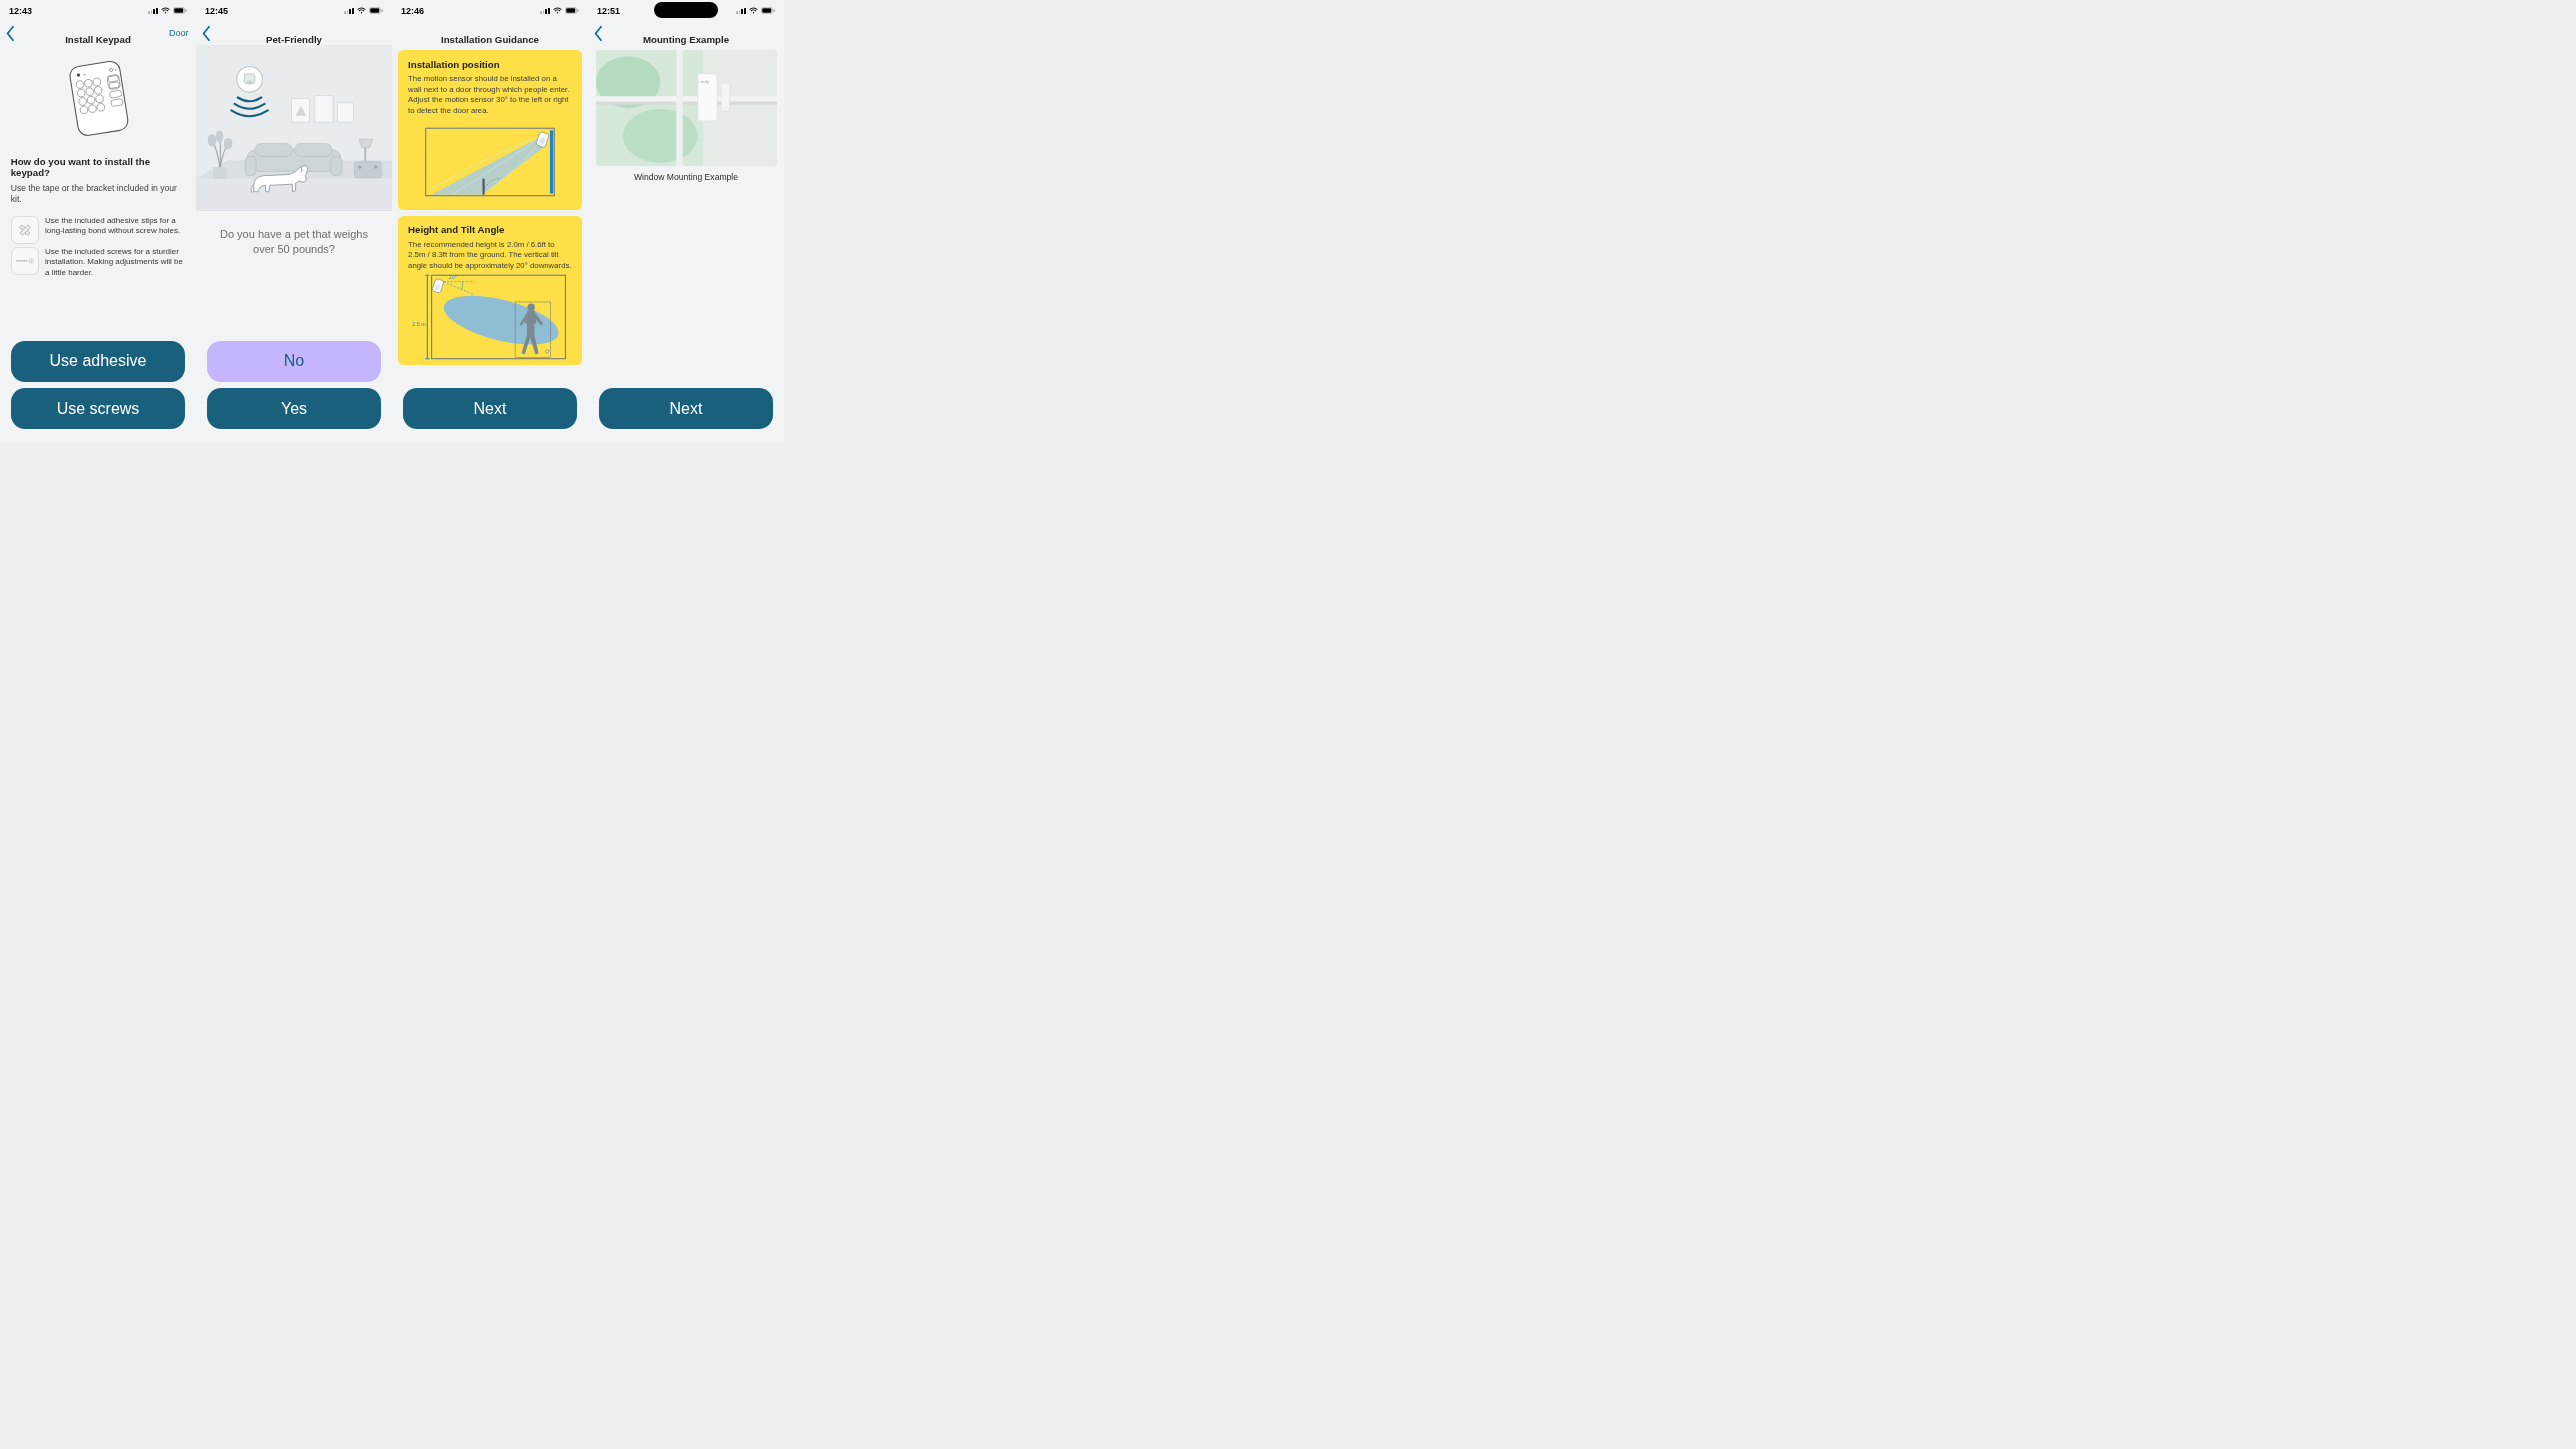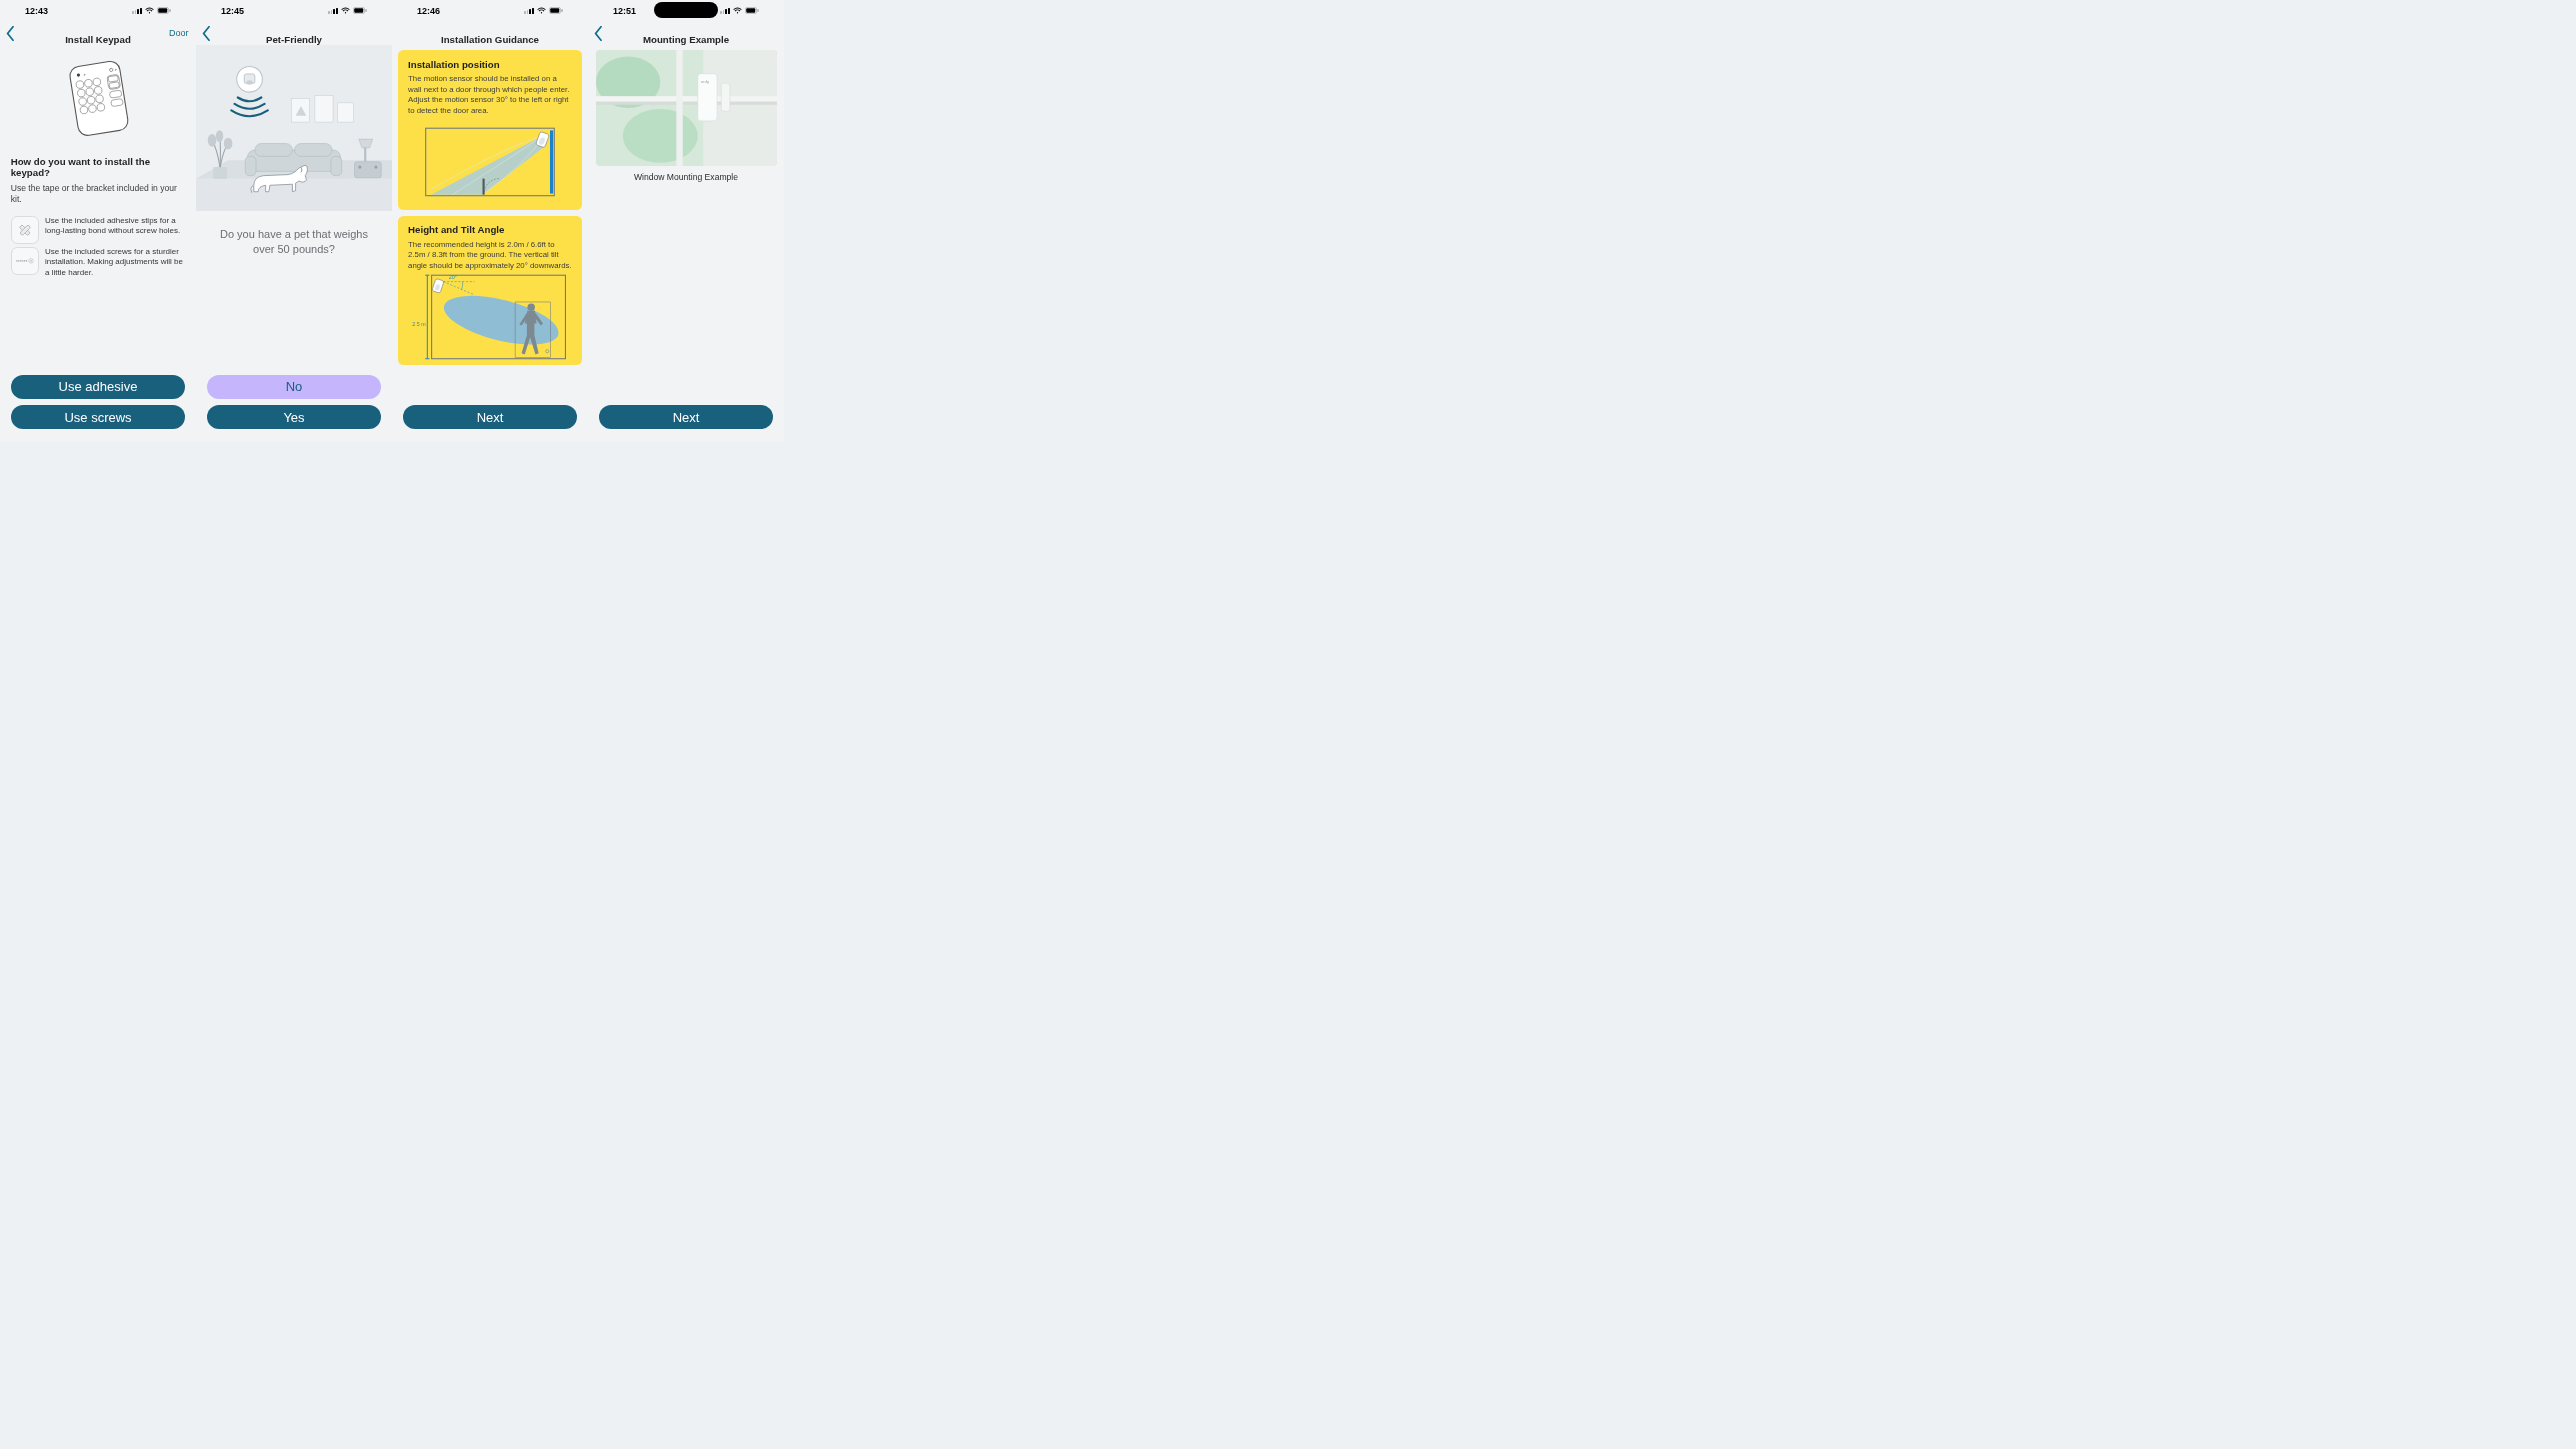--- a/index.html
+++ b/index.html
@@ -1,38 +1,38 @@
 <!DOCTYPE html>
 <html style="font-size:8.6px"><head>
 <meta charset="utf-8">
 <style>
   html,body{margin:0;padding:0;background:#eef1f3;font-family:-apple-system,Helvetica,Arial,sans-serif;}
   .stage{width:786px;height:442px;display:flex;}
   .phone{width:196px;height:442px;position:relative;box-sizing:border-box;background:#f1f3f5;display:flex;flex-direction:column;}
   
-  .status{height:21.5px;display:flex;align-items:center;justify-content:space-between;padding:0 25px;}
+  .status{height:21.5px;display:flex;align-items:center;justify-content:space-between;padding:0 9px;}
   .status .time{font-size:9px;font-weight:600;color:#000;}
   .status .right{display:flex;align-items:center;gap:3.2px;}
   .sig{display:flex;align-items:flex-end;gap:1.1px;height:6.4px;}
   .sig span{width:1.6px;background:#000;border-radius:0.5px;}
   .sig span.dim{background:rgba(0,0,0,.25);}
   .sig span:nth-child(1){height:2.7px;} .sig span:nth-child(2){height:3.8px;}
   .sig span:nth-child(3){height:4.8px;} .sig span:nth-child(4){height:5.9px;}
   .wifi{width:9px;height:7px;}
   .batt{width:14px;height:7px;position:relative;}
   .pill{width:64px;height:16px;border-radius:8px;background:#000;position:absolute;top:2.1px;left:50%;transform:translateX(-50%);}
   
   .nav{height:23.6px;position:relative;display:flex;align-items:flex-end;justify-content:center;}
   .nav .back{position:absolute;left:6.4px;top:4.3px;}
   .nav .title{font-size:9.7px;font-weight:600;color:#232527;}
   .nav .skip{position:absolute;right:7.5px;top:6.4px;font-size:9px;color:#0f6c8c;font-weight:400;}
   
   .content{flex:1;overflow:hidden;padding:0 0 0 0;}
   .btns{position:absolute;bottom:13px;left:10.7px;right:10.7px;display:flex;flex-direction:column;gap:6.4px;}
-  .btn{height:24px;border-radius:14px;display:flex;align-items:center;justify-content:center;font-size:13px;font-weight:500;}
+  .btn{height:41px;border-radius:14px;display:flex;align-items:center;justify-content:center;font-size:16px;font-weight:500;}
   .btn.primary{background:#19607d;color:#fff;}
   .btn.secondary{background:#c4b5fd;color:#19607d;}
   
   .s1-illus{height:107px;display:flex;align-items:center;justify-content:center;}
   .s1-q{font-size:9.7px;font-weight:700;color:#1e2022;margin:4.3px 10.7px 4.3px;}
   .s1-sub{font-size:8.6px;color:#3a3d40;margin:0 10.7px 9.7px;line-height:1.35;}
   .opt{display:flex;gap:6.4px;margin:3.2px 10.7px 2.1px;align-items:flex-start;}
   .opt .ico{width:26px;height:26px;border:0.5px solid #d8dde2;border-radius:6.4px;background:#f6f8f9;display:flex;align-items:center;justify-content:center;flex:0 0 26px;}
   .opt .txt{font-size:8px;color:#343638;line-height:1.3;}
   

